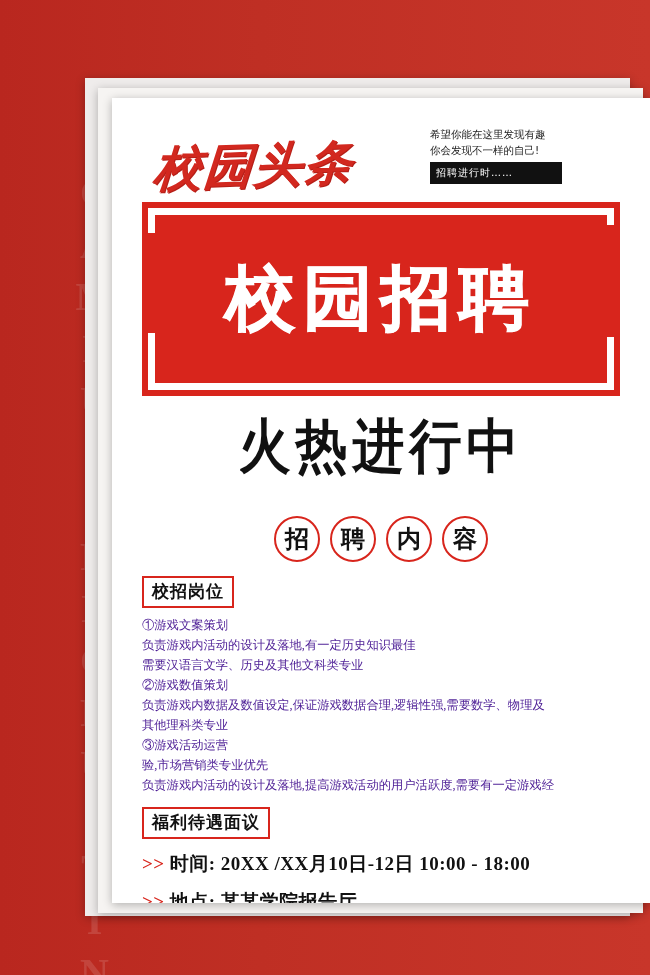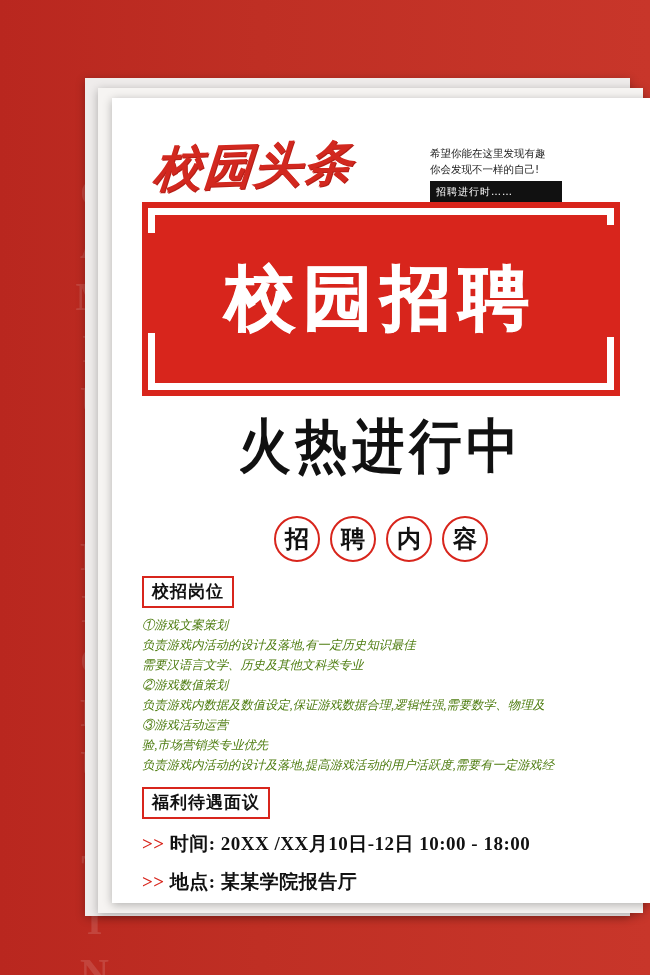--- a/index.html
+++ b/index.html
@@ -77,21 +77,21 @@
     font-weight: bold;
     font-style: italic;
     color: #d2281f;
     letter-spacing: 2px;
     transform: skewX(-6deg) rotate(-2deg);
     text-shadow: 1px 1px 0 #b51f18;
   }
   .header-note {
     position: absolute;
     left: 318px;
-    top: 47px;
+    top: 28px;
     width: 134px;
     font-size: 10.5px;
     line-height: 16px;
     color: #222;
   }
   .header-note-bar {
     margin-top: 4px;
     background: #111;
     color: #fff;
     font-size: 10px;
@@ -185,23 +185,22 @@
   }
   .sec-head-wrap { margin-top: 14px; }
   .sec-head-wrap.tight { margin-top: 12px; }
   .body-list {
     margin-top: 7px;
     width: 420px;
   }
   .body-line {
     font-size: 12.3px;
     line-height: 20px;
-    color: #4d7c0f;
-    font-family: "Liberation Serif", "DejaVu Serif", serif;
-    font-style: italic;
+    color: #4c1d95;
+    font-family: "Liberation Serif", "DejaVu Serif", serif;
   }
   .body-line.item-title { }
 
   .info-line {
     margin-top: 12px;
     font-family: "Liberation Serif", "DejaVu Serif", serif;
     font-size: 19px;
     font-weight: bold;
     color: #111;
     letter-spacing: 0.5px;
@@ -251,20 +250,21 @@
     <div class="sec-head-wrap">
       <span class="sec-head">校招岗位</span>
     </div>
 
     <div class="body-list">
       <div class="body-line item-title">①游戏文案策划</div>
       <div class="body-line">负责游戏内活动的设计及落地,有一定历史知识最佳</div>
       <div class="body-line">需要汉语言文学、历史及其他文科类专业</div>
       <div class="body-line item-title">②游戏数值策划</div>
       <div class="body-line">负责游戏内数据及数值设定,保证游戏数据合理,逻辑性强,需要数学、物理及</div>
+      <div class="body-line">其他理科类专业</div>
       <div class="body-line item-title">③游戏活动运营</div>
       <div class="body-line">验,市场营销类专业优先</div>
       <div class="body-line">负责游戏内活动的设计及落地,提高游戏活动的用户活跃度,需要有一定游戏经</div>
     </div>
 
     <div class="sec-head-wrap tight">
       <span class="sec-head">福利待遇面议</span>
     </div>
 
     <div class="info-line">

